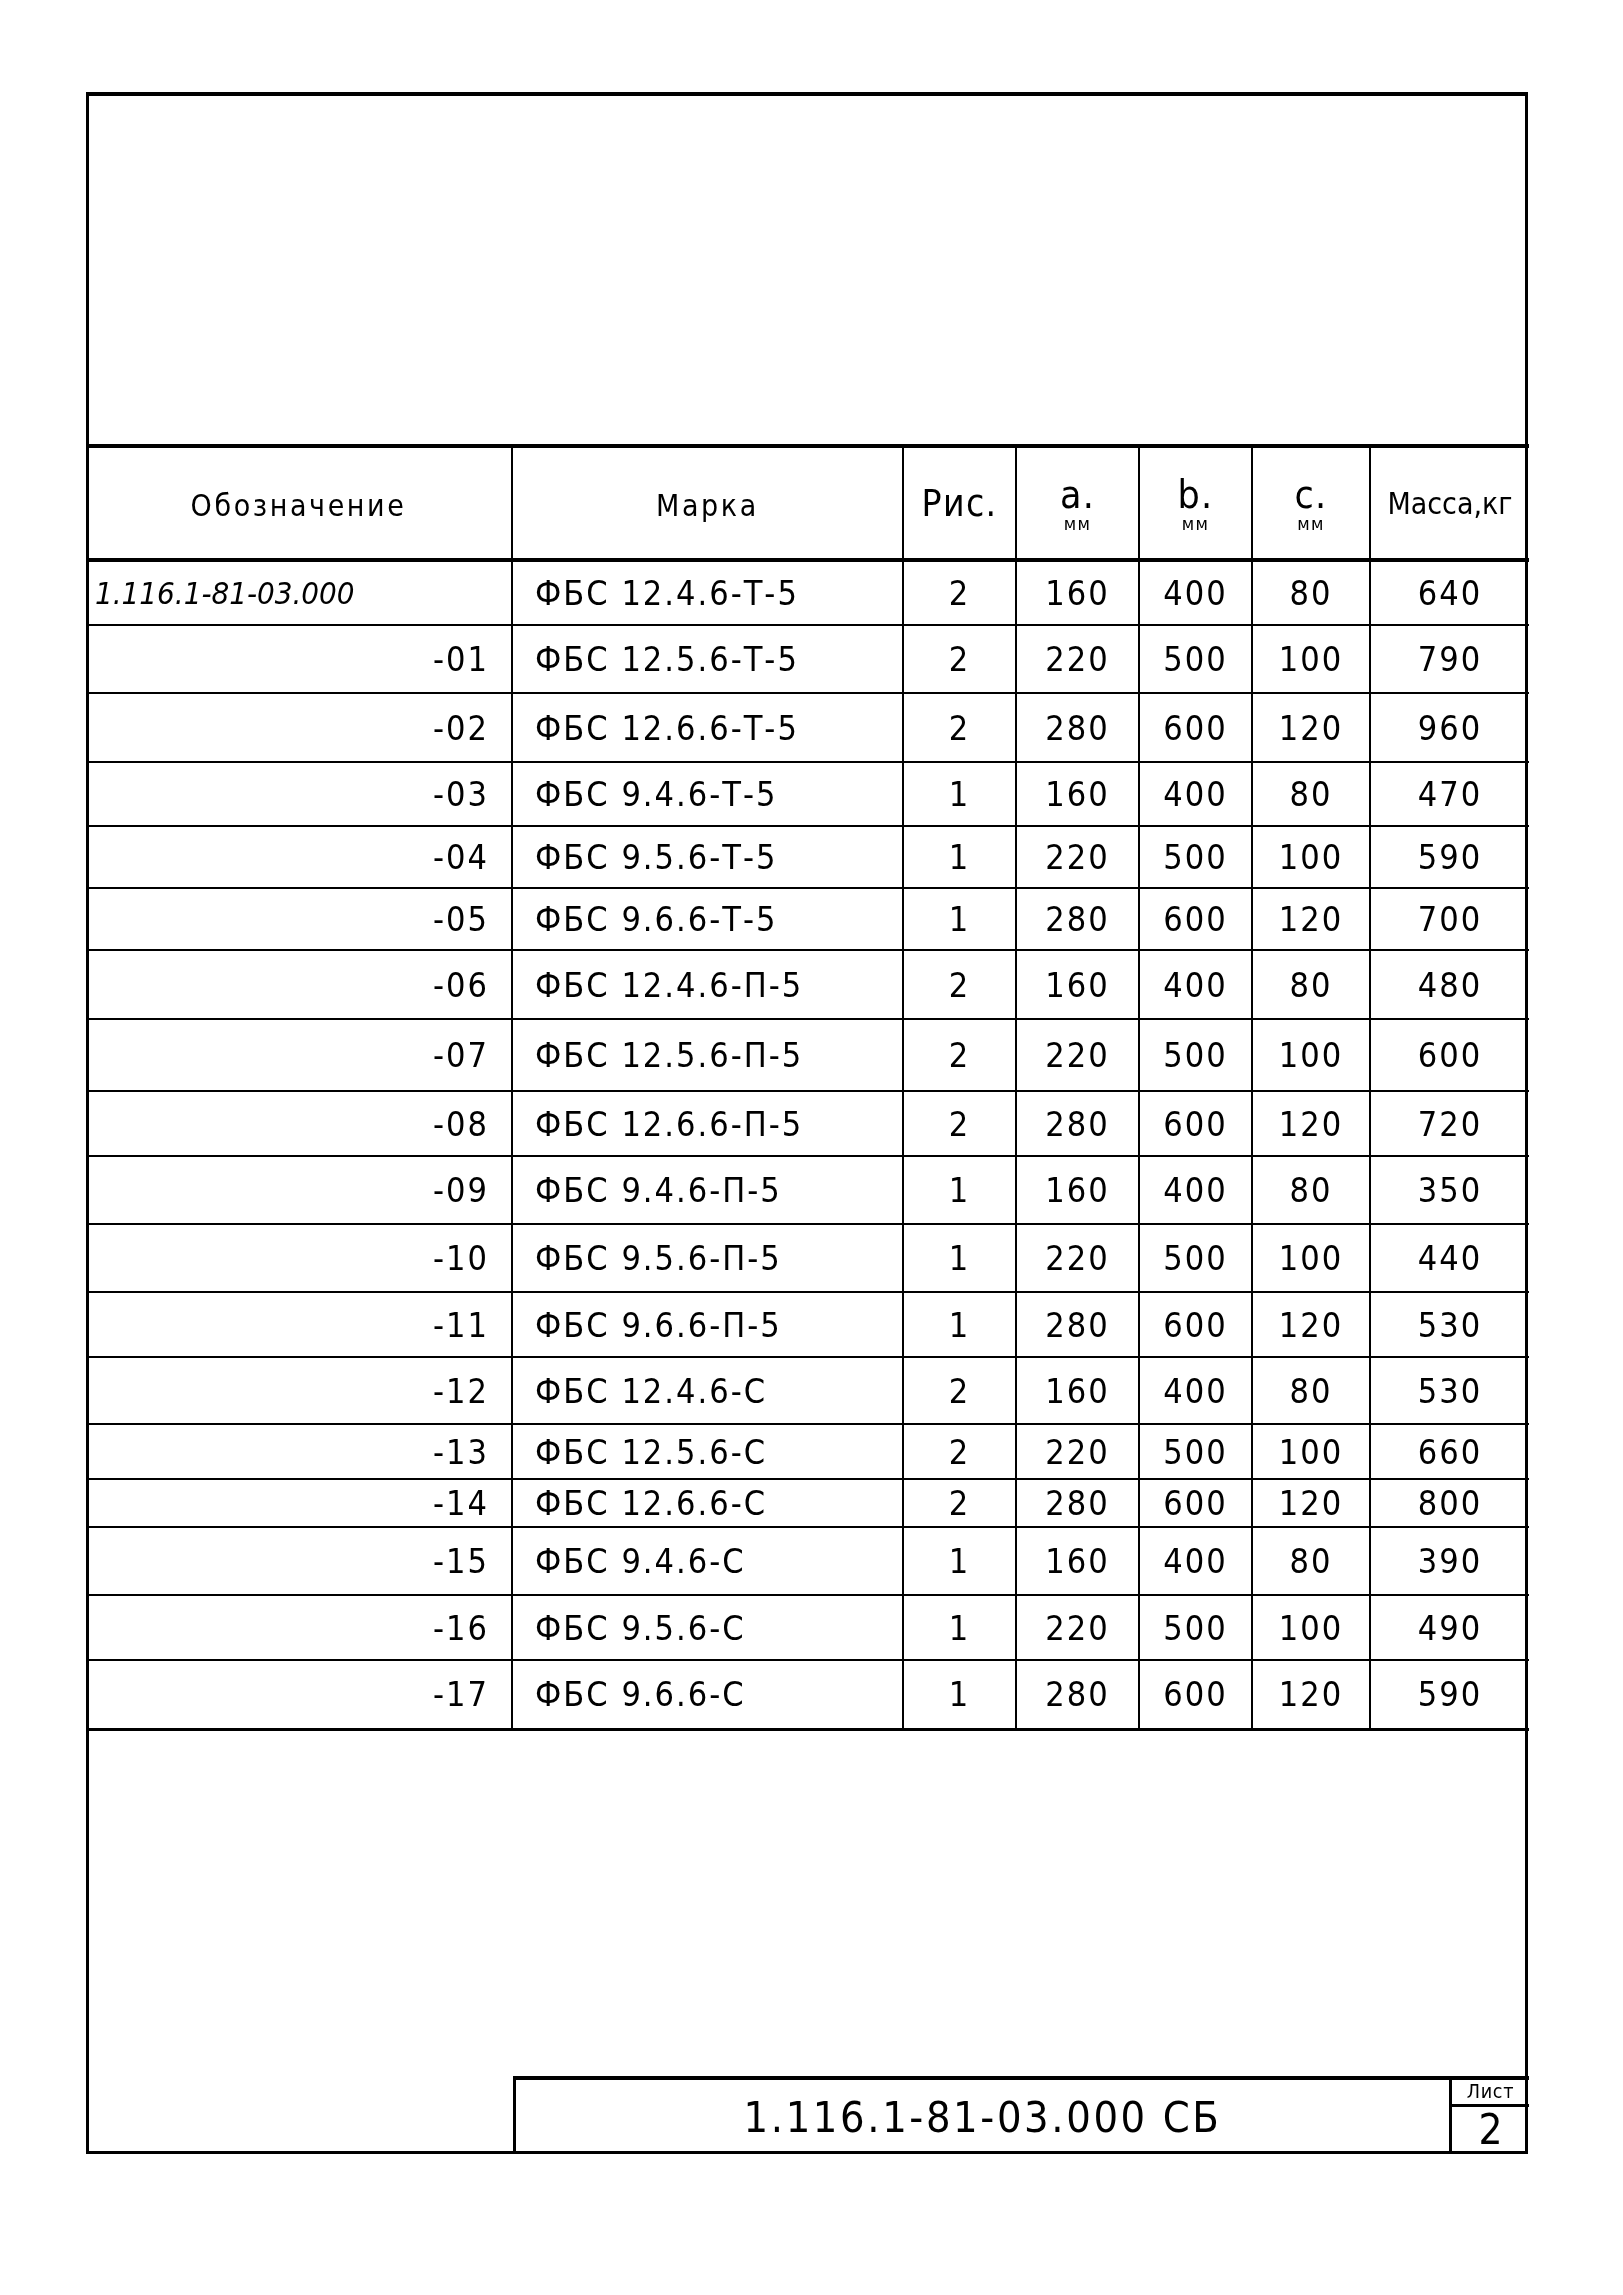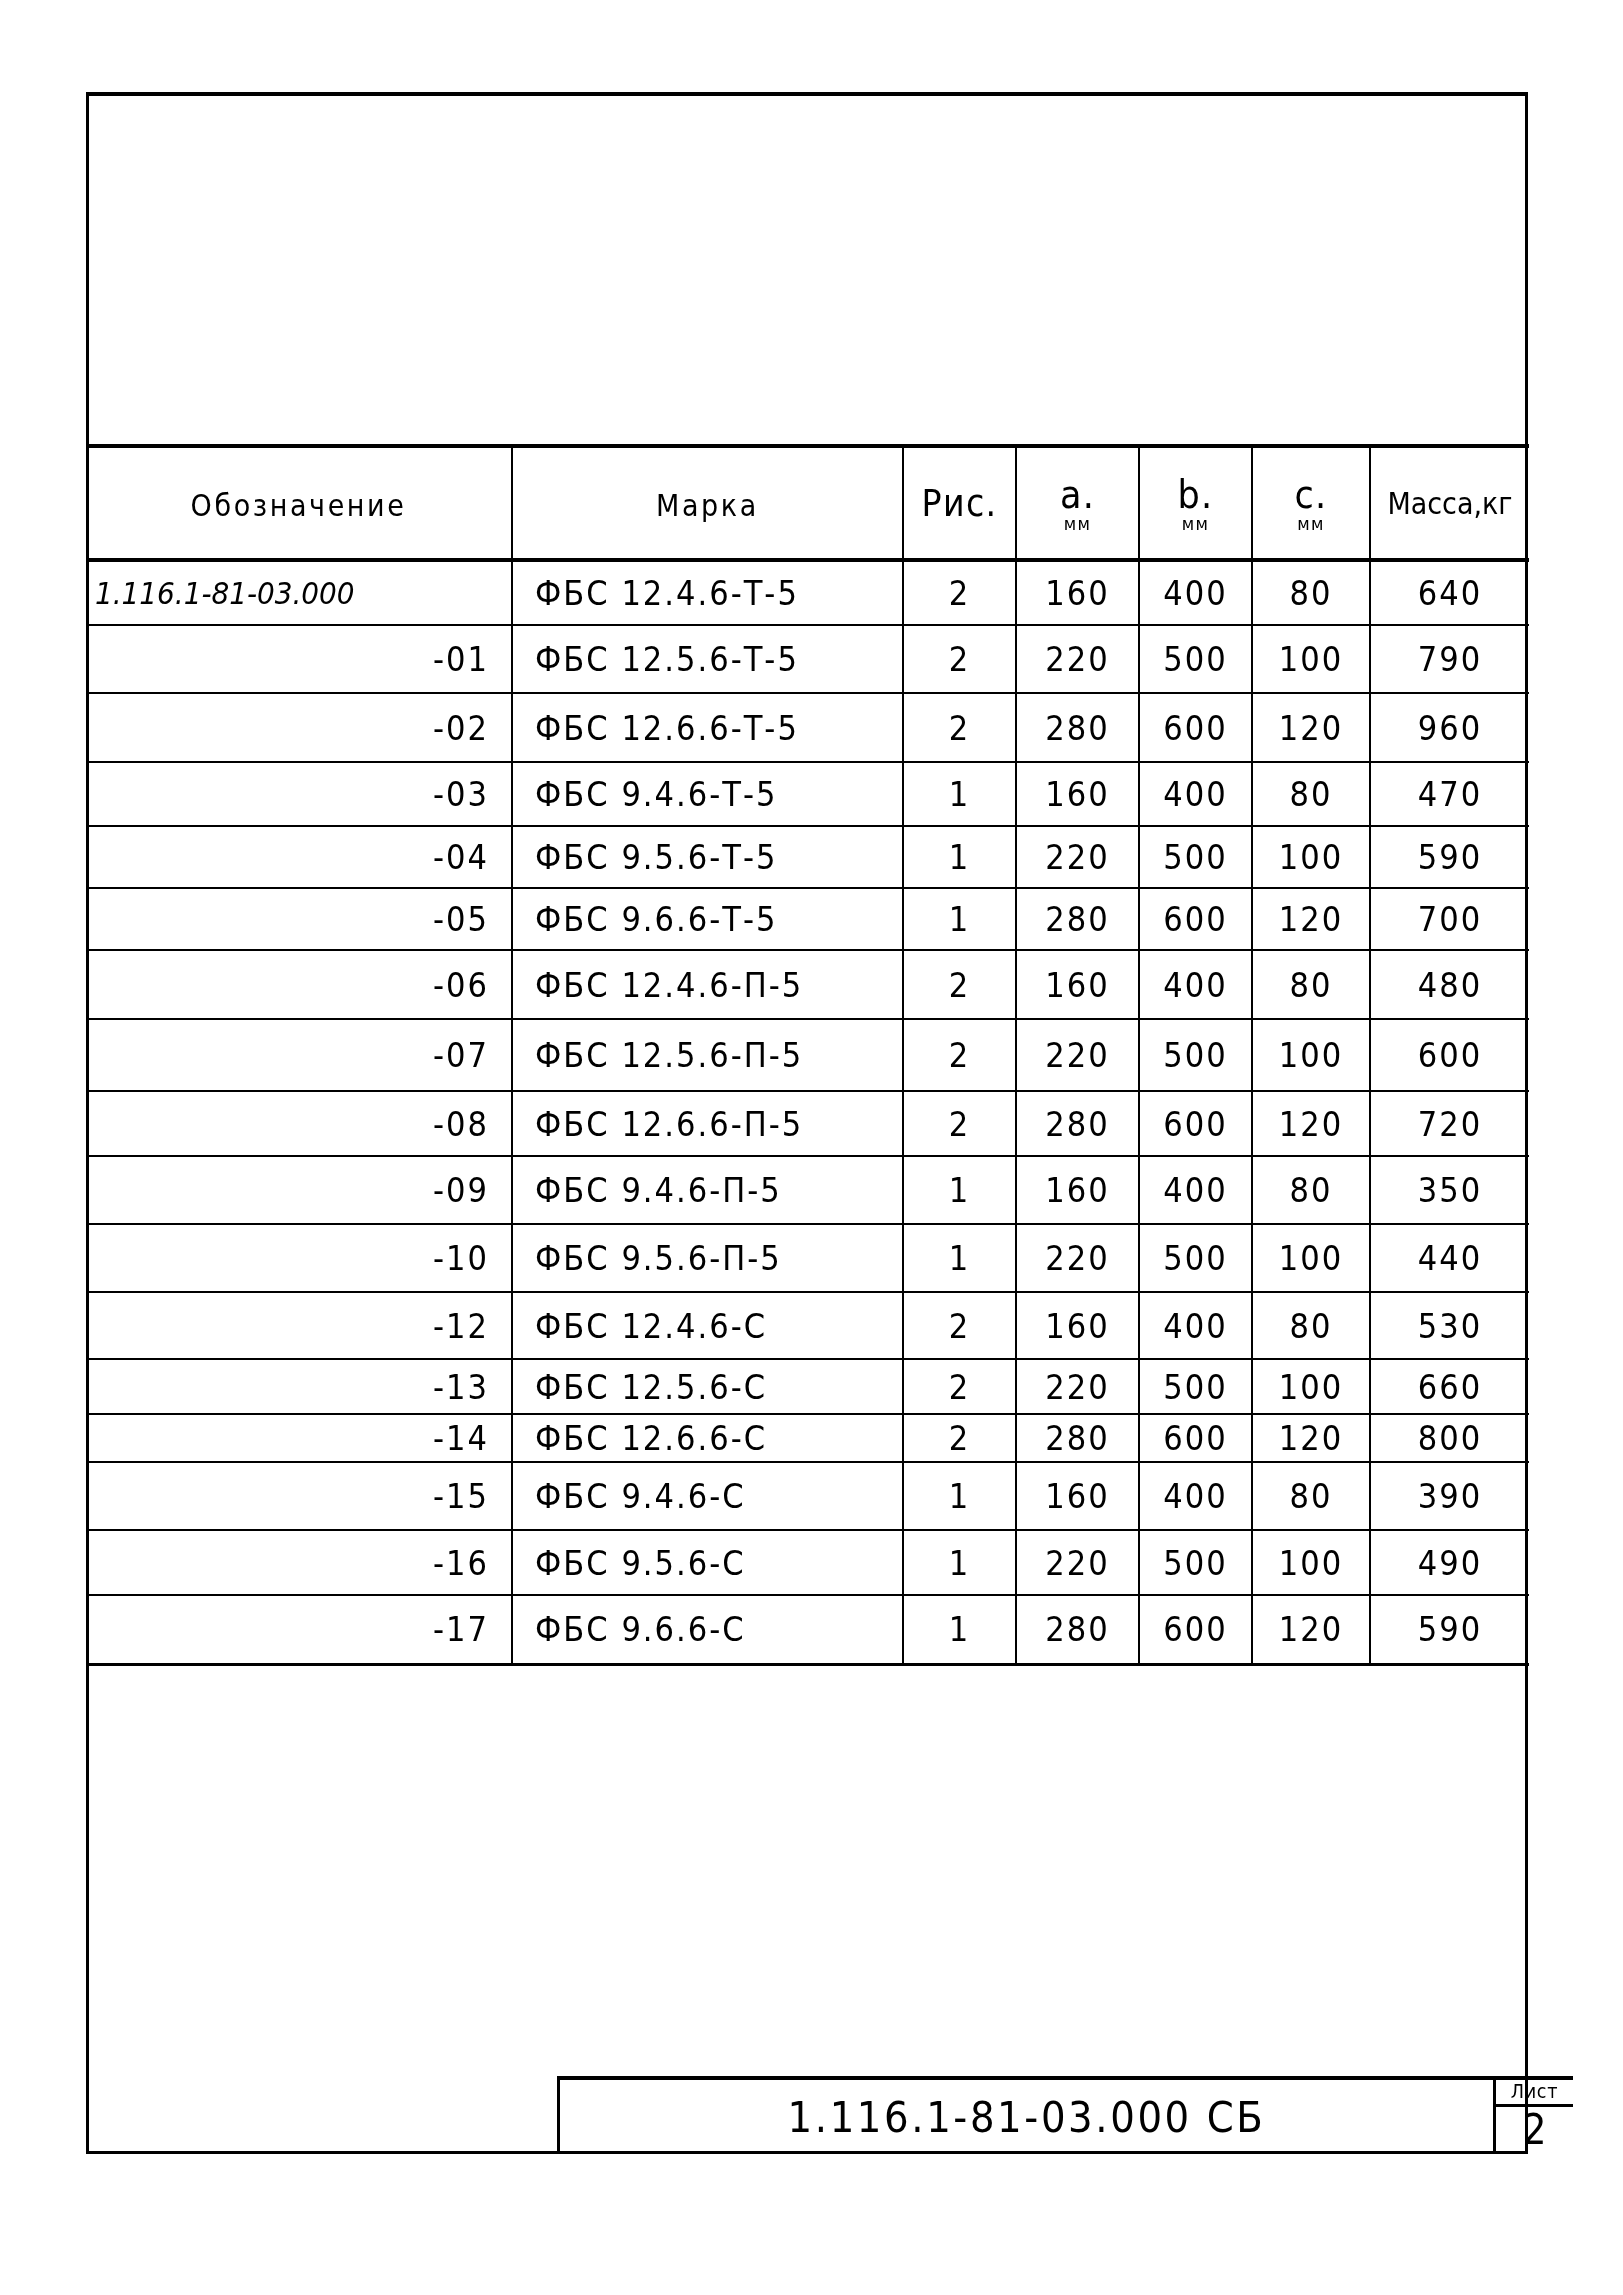--- a/index.html
+++ b/index.html
@@ -27,21 +27,21 @@
     .table tbody tr:last-child td { border-bottom: 3.9px solid #000; }
     .hdr-sub { display: block; font-size: 18.3px; letter-spacing: 1.3px; margin-top: -3.9px; }
     .hdr-main { display: block; font-size: 39px; }
     .sc { font-size: 30px; letter-spacing: 2.6px; }
     .table tbody td { font-size: 34px; letter-spacing: 2px; }
     td.desig { text-align: right; padding-right: 22px; }
     td.desig.first { text-align: left; padding-left: 9px; letter-spacing: 0; font-size: 31px; font-style: italic; }
     td.mark { text-align: left; padding-left: 22px; letter-spacing: 2.6px; }
     .title-block {
       position: absolute; left: 513px; top: 2076px; width: 1016px; height: 77px;
-      border-left: 3.3px solid #000; border-top: 4.6px solid #000; box-sizing: border-box; margin-left: 44px;
+      border-left: 3.3px solid #000; border-top: 4.6px solid #000; box-sizing: border-box;
     }
     .title-code {
       position: absolute; left: 0; top: 0; width: 933px; height: 73px;
       display: flex; align-items: center; justify-content: center;
       font-size: 43px; letter-spacing: 2.6px;
     }
     .sheet-box {
       position: absolute; left: 933px; top: 0; width: 80px; height: 73px;
       border-left: 3.3px solid #000; box-sizing: border-box;
     }
@@ -179,20 +179,29 @@
       </tr>
       <tr style="height: 68px;">
         <td class="desig">-10</td>
         <td class="mark">ФБС 9.5.6-П-5</td>
         <td>1</td>
         <td>220</td>
         <td>500</td>
         <td>100</td>
         <td>440</td>
       </tr>
+      <tr style="height: 65px;">
+        <td class="desig">-11</td>
+        <td class="mark">ФБС 9.6.6-П-5</td>
+        <td>1</td>
+        <td>280</td>
+        <td>600</td>
+        <td>120</td>
+        <td>530</td>
+      </tr>
       <tr style="height: 67px;">
         <td class="desig">-12</td>
         <td class="mark">ФБС 12.4.6-С</td>
         <td>2</td>
         <td>160</td>
         <td>400</td>
         <td>80</td>
         <td>530</td>
       </tr>
       <tr style="height: 55px;">

